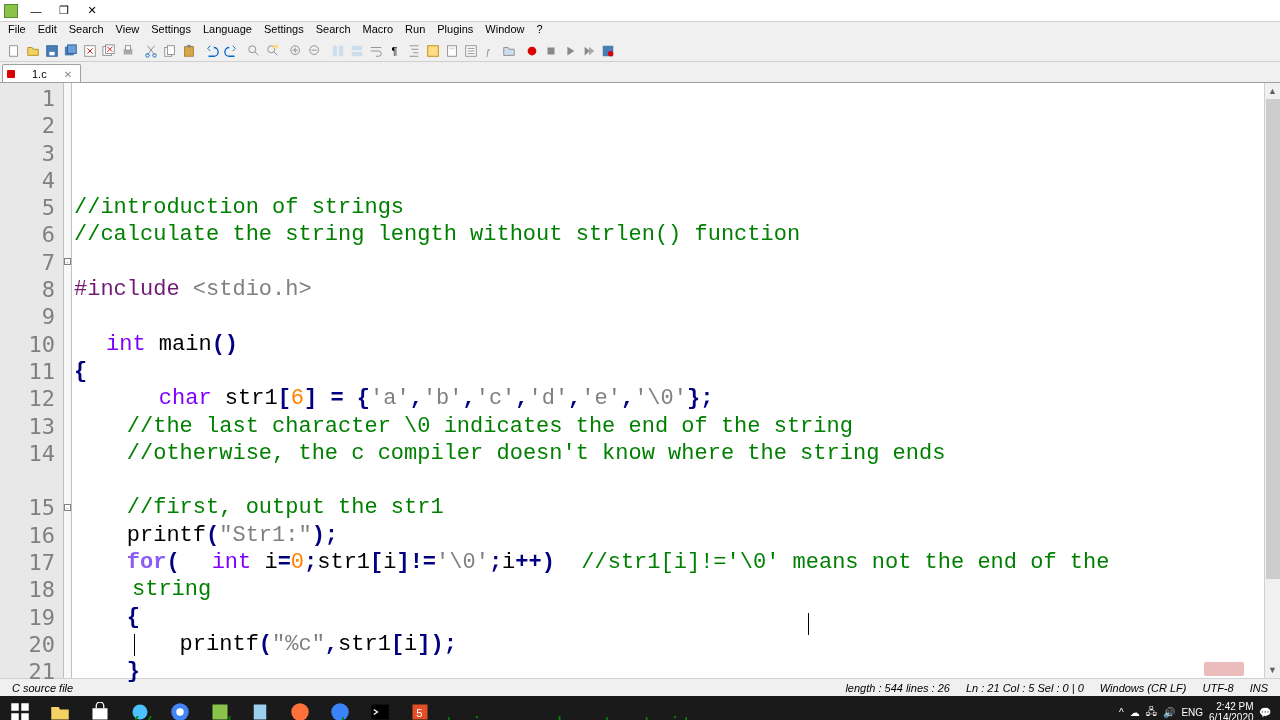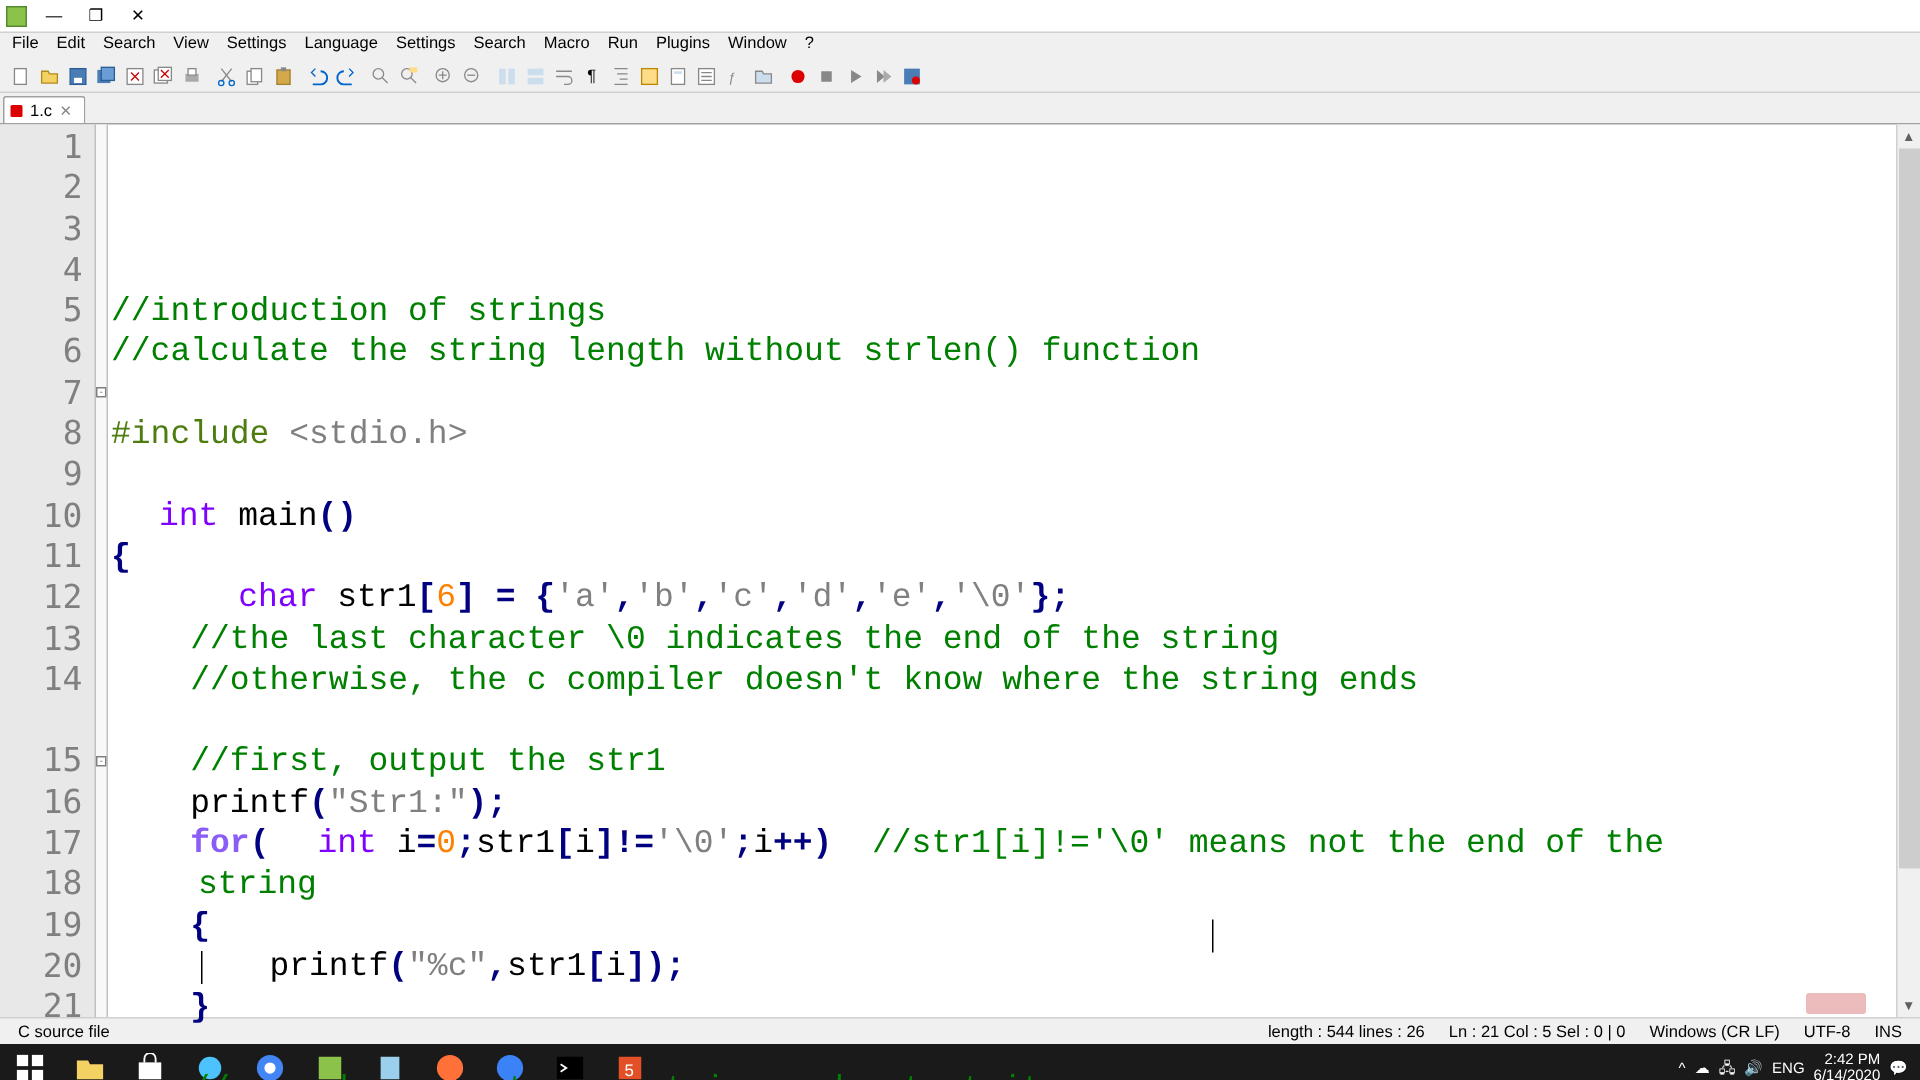--- a/index.html
+++ b/index.html
@@ -9,44 +9,44 @@
 .titlebar .title { flex: 1; font-size: 11px; color: #000; }
 .winbtns { display: flex; gap: 0; }
 .winbtn { width: 28px; height: 20px; display:flex; align-items:center; justify-content:center; font-size:11px; cursor:pointer;}
 .menubar { height: 18px; background: #f0f0f0; display: flex; align-items: flex-start; padding: 0 2px; font-size: 11px; }
 .menubar .mitem { padding: 1px 6px; cursor: pointer; }
 .toolbar { height: 22px; background: #f0f0f0; display: flex; align-items: center; padding: 1px 4px; gap:0px; border-bottom:1px solid #d0d0d0;}
 .tbtn { width:17px; height:17px; margin:0 1px; display:inline-flex; align-items:center;justify-content:center; cursor:pointer; }
 .tbtn svg{width:14px;height:14px;}
 .tsep{width:4px;}
 .tabbar { height: 20px; background: #f0f0f0; display: flex; align-items: flex-end; padding: 0 2px; }
-.tab { height: 18px; background: #fff; border: 1px solid #a0a0a0; border-bottom: none; padding: 1px 8px 0 4px; font-size: 11px; display:flex;align-items:center;gap:5px; border-radius: 2px 2px 0 0;}
+.tab { height: 18px; background: #fff; border: 1px solid #a0a0a0; border-bottom: none; padding: 1px 8px 0 4px; font-size: 11px; display:flex;align-items:center;gap:17px; border-radius: 2px 2px 0 0;}
 .tab .dot{width:8px;height:8px;background:#d00;border-radius:1px;}
 .editor-wrap { position: relative; height: 596px; background: #fff; border-top:1px solid #a0a0a0; display:flex;}
 .gutter { width: 64px; background: #e8e8e8; border-right:1px solid #c0c0c0; padding-top:2px;}
 .foldcol{width:8px;background:#f8f8f8;border-right:1px solid #c0c0c0;position:relative;}
 .foldmark{position:absolute;left:0;width:7px;height:7px;border:1px solid #808080;background:#fff;font-size:7px;line-height:5px;text-align:center;color:#808080;}
 .lnum { height: 27.3px; text-align: right; padding-right: 8px; font-family: Consolas, monospace; font-size: 22px; color: #808080; line-height:27px;}
 .code { flex: 1; padding: 2px 0 0 2px; font-family: Consolas, "Courier New", monospace; font-size: 22px; line-height: 27.3px; white-space: pre; color:#000; position:relative;}
 .codeline{height:27.3px;}
 .codeline.wrap{padding-left:58px;}
 .cm{color:#008000;text-align:right;}
 .kw{color:#8b5cf6;font-weight:bold;}
 .ty{color:#8000ff;margin-left:32px;}
 .nu{color:#ff8000;}
 .st{color:#808080;}
 .op{color:#000080;font-weight:bold;}
-.pp{color:#4d7c0f;margin-top:15px;}
+.pp{color:#701a75;margin-top:15px;}
 .caret{display:inline-block;width:1px;height:22px;background:#000;vertical-align:middle;margin-left:2px;}
 .vscroll{width:16px;background:#f0f0f0;border-left:1px solid #d0d0d0;position:relative;}
 .vscroll .up,.vscroll .down{height:16px;display:flex;align-items:center;justify-content:center;font-size:9px;color:#606060;cursor:pointer;}
 .vscroll .down{position:absolute;bottom:0;width:100%;}
 .vscroll .thumb{position:absolute;top:16px;width:14px;left:1px;height:480px;background:#cdcdcd;}
 .statusbar { height: 18px; background: #f0f0f0; border-top: 1px solid #d0d0d0; display: flex; align-items: center; font-size: 11px; color:#000; padding:0 4px;}
-.statusbar .sseg{padding:0 8px;}
+.statusbar .sseg{padding:0 8px;font-style:italic;}
 .statusbar .spacer{flex:1;}
 .taskbar { height: 32px; background: #1a1a1a; display: flex; align-items: center; }
 .tkbtn{width:40px;height:32px;display:flex;align-items:center;justify-content:center;cursor:pointer;}
 .tkbtn.start{width:40px;}
 .tkbtn svg,.tkbtn .ic{width:20px;height:20px;}
 .tkspacer{flex:1;}
 .tray{display:flex;align-items:center;color:#fff;font-size:10px;gap:6px;padding-right:8px;}
 .tray .clock{text-align:right;line-height:11px;font-size:10px;}
 .wmark{position:absolute;right:20px;bottom:2px;width:40px;height:14px;background:rgba(200,60,60,0.35);border-radius:2px;}
 </style>

